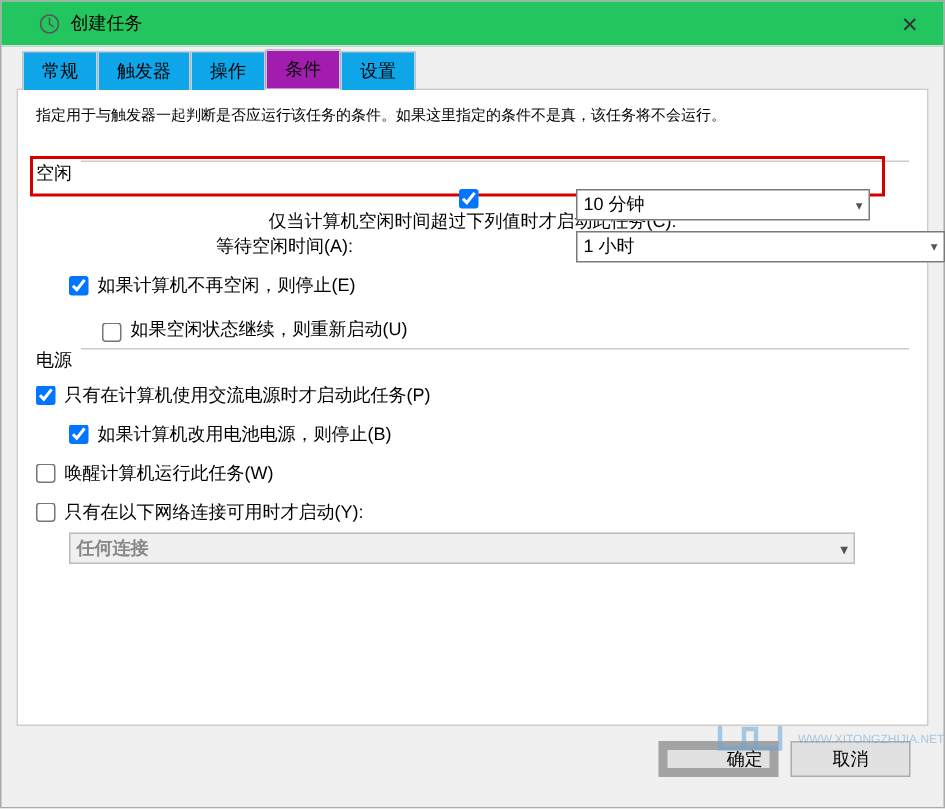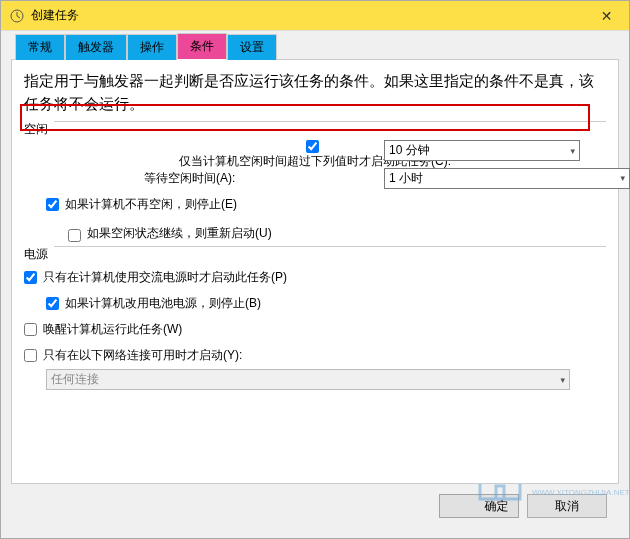--- a/index.html
+++ b/index.html
@@ -9,24 +9,24 @@
       background: #fff;
       color: #000;
       width: 630px;
       height: 539px;
       overflow: hidden;
       position: relative;
     }
     .window { border: 1px solid #aaa; width: 100%; height: 100%; display: flex; flex-direction: column; background: #f0f0f0; }
     .titlebar {
       height: 30px;
-      background: #fde047;
-      display: flex;
-      align-items: center;
-      padding-left: 8px;
+      background: #22c55e;
+      display: flex;
+      align-items: center;
+      padding-left: 24px;
       border-bottom: 1px solid #ddd;
     }
     .titlebar .icon { width: 16px; height: 16px; margin-right: 6px; display: inline-flex; align-items: center; justify-content: center; }
     .titlebar .title { flex: 1; font-size: 12px; }
     .titlebar .close {
       width: 45px; height: 29px; display: flex; align-items: center; justify-content: center;
       font-size: 14px; font-family: Arial, sans-serif; color: #333;
     }
     .client { flex: 1; padding: 0 10px 10px 10px; display: flex; flex-direction: column; }
     .tabs {
@@ -41,32 +41,32 @@
       padding: 4px 12px;
       border: 1px solid #ccc;
       border-bottom: none;
       background: #0ea5e9;
       margin-right: 0px;
       font-size: 12px;
       position: relative;
       top: 1px;
     }
     .tab.active {
-      background: #ec4899;
+      background: #a21caf;
       border-bottom: 1px solid #fff;
     }
     .panel {
       flex: 1;
       background: #fff;
       border: 1px solid #ccc;
       padding: 10px 12px;
       position: relative;
       z-index: 1;
     }
-    .desc { font-size: 15px; margin-bottom: 6px; line-height: 1.5; }
+    .desc { font-size: 10px; margin-bottom: 22px; line-height: 1.5; }
     .group-label { font-size: 12px; margin: 4px 0 2px 0; display: flex; align-items: flex-start; }
     .group-label .line { flex: 1; height: 1px; background: #ccc; margin-left: 6px; }
     .row { display: flex; align-items: center; height: 24px; margin: 2px 0; }
     .row.indent1 { padding-left: 22px; }
     .row.indent2 { padding-left: 44px; align-items: flex-end; }
     .cb { width: 13px; height: 13px; margin-right: 6px; flex-shrink: 0; }
     .label { white-space: nowrap; }
     .select {
       border: 1px solid #7a7a7a;
       background: #fff;
@@ -96,21 +96,21 @@
     .btn {
       min-width: 80px;
       height: 24px;
       border: 1px solid #adadad;
       background: #e1e1e1;
       display: flex;
       align-items: center;
       justify-content: center;
       font-size: 12px;
     }
-    .btn.primary { border: 1px solid #a3a3a3; padding-left: 35px; }
+    .btn.primary { border: 6px solid #a3a3a3; padding-left: 35px; }
     .watermark {
       position: absolute;
       right: 0;
       bottom: 28px;
       width: 170px;
       height: 70px;
       opacity: 0.55;
       pointer-events: none;
     }
   </style>
@@ -195,21 +195,21 @@
         <span class="label">唤醒计算机运行此任务(W)</span>
       </div>
 
 
       <div class="row">
         <input type="checkbox" class="cb" style="">
         <span class="label">只有在以下网络连接可用时才启动(Y):</span>
       </div>
 
       <div class="row indent1" style="height:auto;">
-        <div class="select disabled" style="width:524px;">
+        <div class="select disabled" style="width:524px;font-weight:bold;">
           <span>任何连接</span>
           <span class="arrow">▾</span>
         </div>
       </div>
 
     </div>
 
     <div class="footer">
       <div class="btn primary">确定</div>
       <div class="btn">取消</div>

